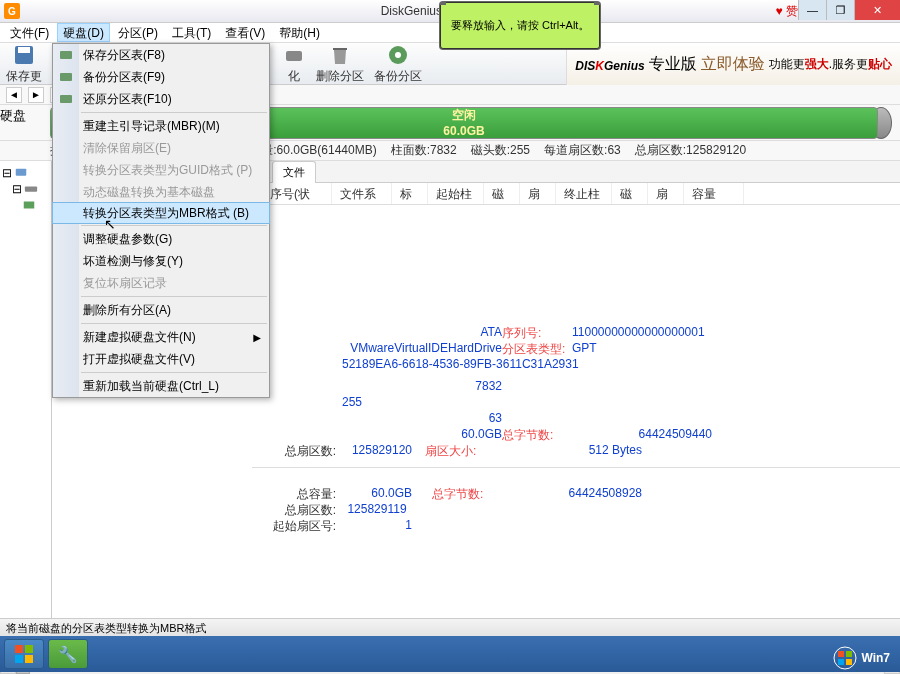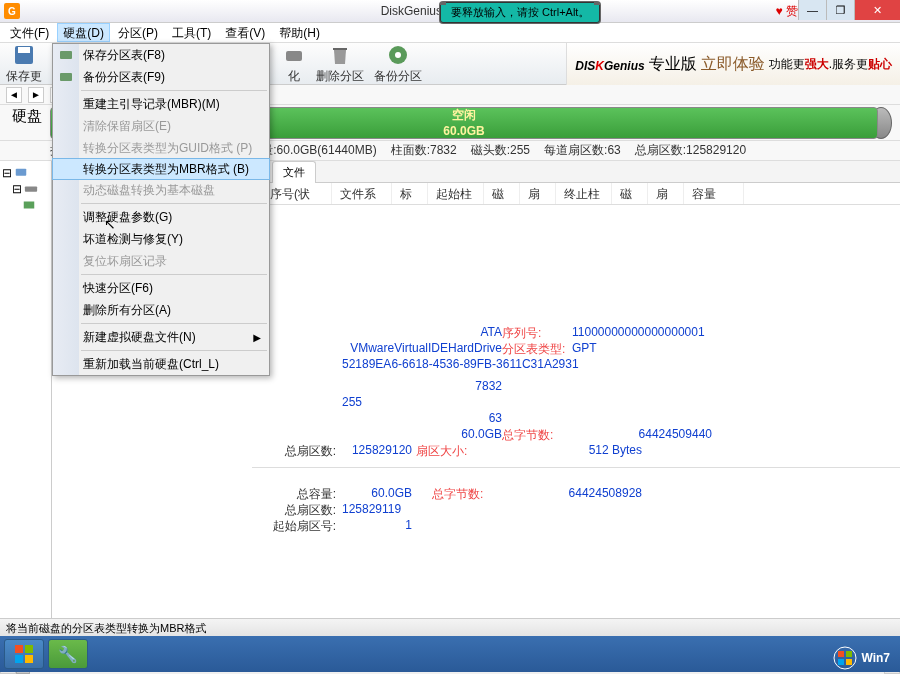--- a/index.html
+++ b/index.html
@@ -18,21 +18,21 @@
 .tool-btn { display: flex; flex-direction: column; align-items: center; gap: 1px; font-size: 11px; color:#333;}
 .tool-icon { width: 24px; height: 24px; }
 .banner { position:absolute; right:0; top:0; height:42px; display:flex; align-items:center; gap:4px; background:linear-gradient(#fff,#f5f0e6); padding:0 8px; border-left:1px solid #ddd;}
 .banner-logo { font-weight:bold; font-style:italic; font-size:18px;}
 .banner-logo .d { color:#000;} .banner-logo .k{color:#d00;}
 .banner-text { font-size:12px; }
 .banner-text .red{color:#c00; font-weight:bold;}
 .nav { height: 20px; background:#f8f8f8; border-bottom:1px solid #ddd; display:flex; align-items:center; gap:6px; padding:0 6px;}
 .nav-btn { width:16px; height:16px; border:1px solid #ccc; background:#fff; display:flex; align-items:center; justify-content:center; font-size:10px;}
 .disk-visual { height: 36px; background:#f8f8f8; display:flex; align-items:center; padding:2px 8px 2px 50px; border-bottom:1px solid #ddd; position:relative;}
-.disk-label { position:absolute; left:12px; top:2px; font-size:15px;text-align:center;}
+.disk-label { position:absolute; left:0; top:2px; font-size:13px;text-align:center;}
 .disk-bar { flex:1; height:32px; background:linear-gradient(#5bc25b,#3a9e3a); border:1px solid #888; border-radius:4px; display:flex; flex-direction:column; align-items:center; justify-content:center; color:#fff4a0; font-weight:bold; position:relative;}
 .disk-cap { width:22px; height:32px; background:linear-gradient(#bbb,#888); border:1px solid #666; border-radius:50%; margin-left:-8px;}
 .info-line { height: 20px; background:#f8f8f8; border-bottom:1px solid #ddd; display:flex; align-items:center; padding:0 50px; gap:14px; font-size:11px; color:#333;}
 .main { display:flex; height: 457px; }
 .tree { width: 52px; background:#fff; border-right:1px solid #ccc; padding:4px 2px;}
 .tree-item { display:flex; align-items:center; gap:2px; padding:1px 0;}
 .tree-icon { width:14px; height:14px; }
 .content { flex:1; display:flex; flex-direction:column; overflow:hidden;}
 .tabs { height:22px; background:#f4f4f4; border-bottom:1px solid #ccc; display:flex; align-items:flex-start; padding-left:220px;}
 .tab { padding:3px 10px; background:#fff; border:1px solid #ccc; border-bottom:none; border-radius:3px 3px 0 0; font-size:11px;}
@@ -50,21 +50,21 @@
 .task-btn { width:40px; height:30px; background:linear-gradient(#4a8ac8,#3a6fa8); border:1px solid #2a5a88; border-radius:3px; display:flex; align-items:center; justify-content:center;}
 .task-win7 { position:absolute; right:10px; bottom:2px; color:#fff; display:flex; align-items:center; gap:4px;}
 .dropdown { position:absolute; left:52px; top:43px; width:218px; background:#f0f0f0; border:1px solid #999; box-shadow:2px 2px 6px rgba(0,0,0,0.3); z-index:100;}
 .dd-strip { position:absolute; left:0; top:0; bottom:0; width:26px; background:linear-gradient(90deg,#e8ecf4,#dde4ee);}
 .dd-item { height:22px; display:flex; align-items:center; padding-left:30px; position:relative; font-size:12px;}
 .dd-item.disabled { color:#999;}
 .dd-item.highlighted { background:#cce8ff; border:1px solid #7ab8e8; margin:-1px;}
 .dd-item .arrow { position:absolute; right:8px; font-size:10px;}
 .dd-sep { height:1px; background:#ccc; margin:2px 2px 2px 28px;}
 .dd-icon { position:absolute; left:5px; width:16px; height:16px;}
-.tooltip { position:absolute; left:440px; top:2px; background:#14b8a6; border:1px solid #333; padding:2px 10px; font-size:11px; z-index:200; border-radius:3px; box-shadow:0 0 0 1px #666;}
+.tooltip { position:absolute; left:440px; top:2px; background:#bef264; border:1px solid #333; padding:15px 10px; font-size:11px; z-index:200; border-radius:3px; box-shadow:0 0 0 1px #666;}
 .tooltip:before,.tooltip:after{content:"";position:absolute;top:-1px;width:6px;height:3px;background:#666;}
 .tooltip:before{left:-1px;} .tooltip:after{right:-1px;}
 .cursor { position:absolute; left:104px; top:216px; z-index:300; font-size:14px;}
 .scroll-h { height:16px; background:#f0f0f0; border-top:1px solid #ccc; display:flex;}
 .scroll-thumb { width:120px; background:#c8c8c8; border:1px solid #aaa;}
 .scroll-btn { width:16px; background:#e8e8e8; border:1px solid #ccc; text-align:center; font-size:9px;}
 .hbar{position:absolute; left:0; bottom:0; right:0;}
 </style>
 </head>
 <body>
@@ -226,34 +226,34 @@
         </div>
       <div class="detail-row">
           <div class="dl"></div>
           <div class="dv" style="text-align:right;width:160px;">60.0GB</div>
           <div class="dl2">总字节数:</div>
           <div class="dv2" style="text-align:right;width:140px;">64424509440</div>
         </div>
       <div class="detail-row">
           <div class="dl">总扇区数:</div>
           <div class="dv" style="text-align:right;width:70px;">125829120</div>
-          <div class="dl2" style="width:90px;padding-left:4px;">扇区大小:</div>
+          <div class="dl2" style="width:90px;padding-left:13px;">扇区大小:</div>
           <div class="dv2" style="text-align:right;width:140px;">512 Bytes</div>
         </div>
       <div class="detail-sep"></div>
       <div style="height:10px"></div>
       <div class="detail-row">
           <div class="dl">总容量:</div>
           <div class="dv" style="text-align:right;width:70px;">60.0GB</div>
           <div class="dl2" style="width:90px;padding-left:20px;">总字节数:</div>
           <div class="dv2" style="text-align:right;width:140px;">64424508928</div>
         </div>
       <div class="detail-row">
           <div class="dl">总扇区数:</div>
-          <div class="dv" style="text-align:left;width:70px;">125829119</div>
+          <div class="dv" style="text-align:center;width:70px;">125829119</div>
         </div>
       <div class="detail-row">
           <div class="dl">起始扇区号:</div>
           <div class="dv" style="text-align:right;width:70px;">1</div>
         </div>
     </div>
   </div>
 </div>
 
 <div class="statusbar">将当前磁盘的分区表类型转换为MBR格式</div>
@@ -284,33 +284,36 @@
 
 <div class="dropdown">
   <div class="dd-strip"></div>
   <div id="dd-items">
       <div class="dd-item">保存分区表(F8)<span class="dd-icon"><svg viewBox="0 0 16 16">
             <rect x="2" y="4" width="12" height="8" fill="#6a9a6a" rx="1"></rect>
           </svg></span></div>
       <div class="dd-item">备份分区表(F9)<span class="dd-icon"><svg viewBox="0 0 16 16">
             <rect x="2" y="4" width="12" height="8" fill="#6a9a6a" rx="1"></rect>
           </svg></span></div>
+      <div class="dd-item">还原分区表(F10)<span class="dd-icon"><svg viewBox="0 0 16 16">
+            <rect x="2" y="4" width="12" height="8" fill="#6a9a6a" rx="1"></rect>
+          </svg></span></div>
       <div class="dd-sep"></div>
       <div class="dd-item">重建主引导记录(MBR)(M)</div>
       <div class="dd-item disabled">清除保留扇区(E)</div>
       <div class="dd-item disabled">转换分区表类型为GUID格式 (P)</div>
+      <div class="dd-item disabled">动态磁盘转换为基本磁盘</div>
       <div class="dd-item highlighted">转换分区表类型为MBR格式 (B)</div>
-      <div class="dd-item disabled">动态磁盘转换为基本磁盘</div>
       <div class="dd-sep"></div>
       <div class="dd-item">调整硬盘参数(G)</div>
       <div class="dd-item">坏道检测与修复(Y)</div>
       <div class="dd-item disabled">复位坏扇区记录</div>
       <div class="dd-sep"></div>
-      <div class="dd-item">快速分区(F6)</div>
       <div class="dd-item">删除所有分区(A)</div>
       <div class="dd-sep"></div>
       <div class="dd-item">新建虚拟硬盘文件(N)<span class="arrow">▶</span></div>
+      <div class="dd-item">打开虚拟硬盘文件(V)</div>
       <div class="dd-sep"></div>
       <div class="dd-item">重新加载当前硬盘(Ctrl_L)</div>
     </div>
 </div>
 
 <div class="cursor">↖</div>
 
 </body></html>

